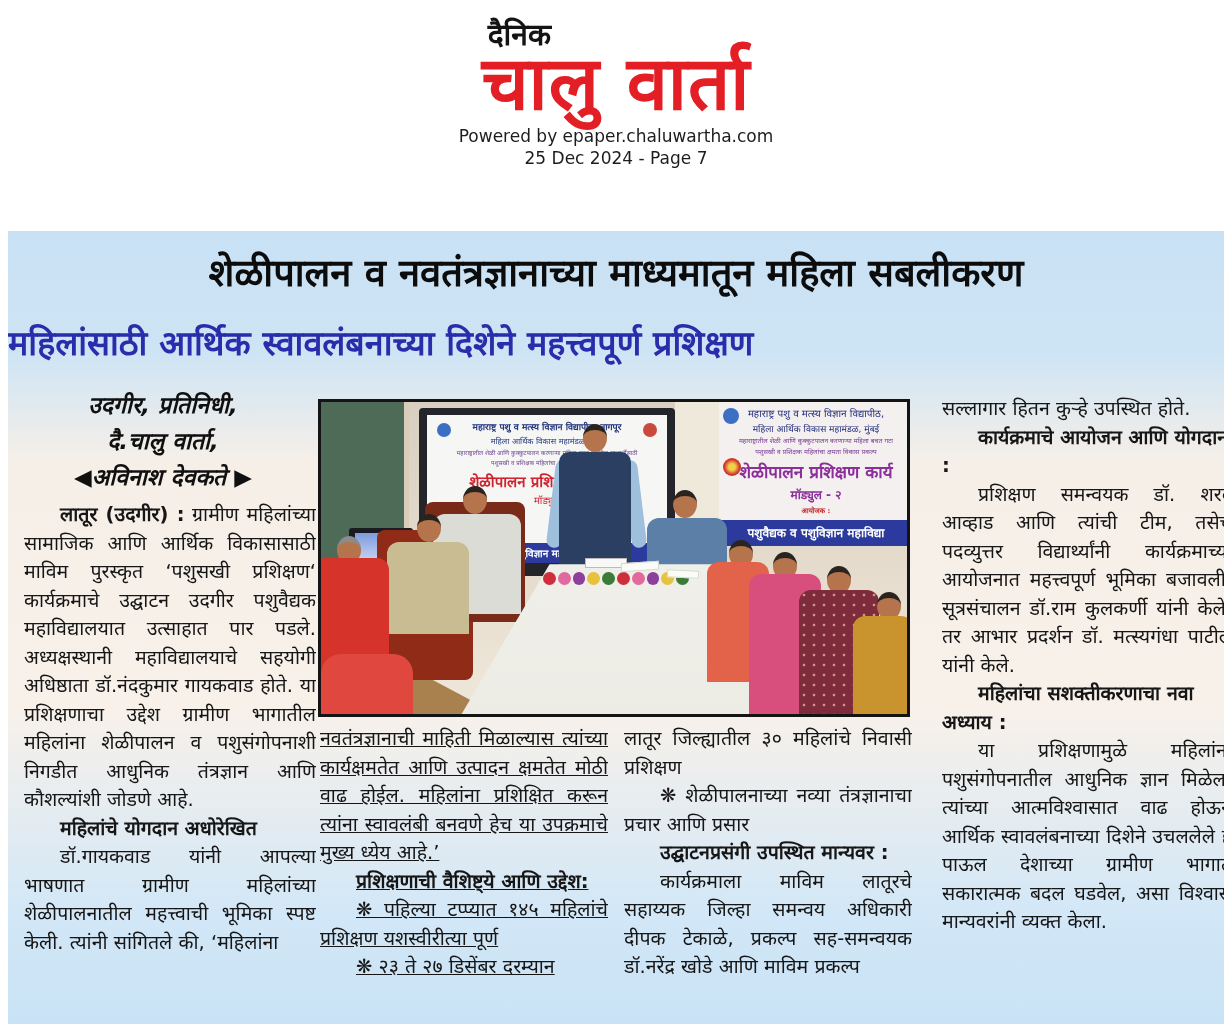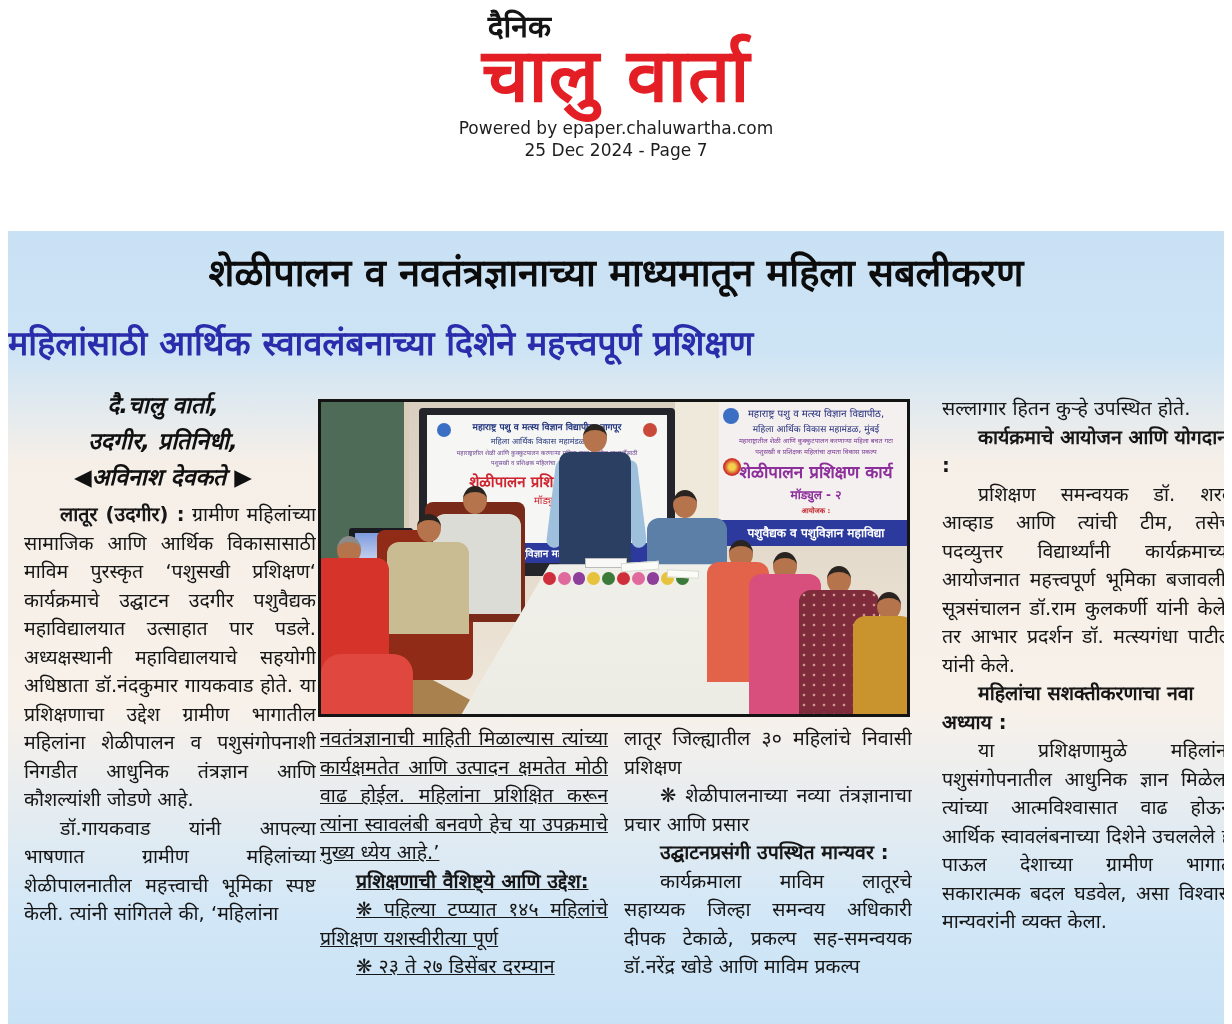--- a/index.html
+++ b/index.html
@@ -1,19 +1,19 @@
 <!DOCTYPE html>
 <html><head>
 <meta charset="utf-8">
 <style>
   html,body{margin:0;padding:0;background:#ffffff;}
   .page{position:relative;width:1232px;height:1024px;background:#ffffff;overflow:hidden;
         font-family:"DejaVu Sans",sans-serif;}
   
-  .masthead{position:absolute;top:4px;left:0;width:1232px;text-align:center;}
+  .masthead{position:absolute;top:12px;left:0;width:1232px;text-align:center;}
   .mast-inner{display:inline-block;text-align:left;margin-top:8px;line-height:1;}
   .mast-tagline{font-size:30px;font-weight:bold;color:#141414;margin-left:6px;}
   .mast-title{font-size:74px;font-weight:bold;color:#e31e24;margin-top:-4px;letter-spacing:1px;}
   .mast-powered{font-size:17px;color:#1d1d1d;margin-top:6px;}
   .mast-datepage{font-size:17px;color:#1d1d1d;margin-top:2px;}
   
   .article{position:absolute;left:8px;top:215px;width:1216px;height:799px;overflow:hidden;
      border-bottom:3px solid #474747;box-sizing:border-box;
      background:linear-gradient(180deg,#c9e1f4 0%,#cde4f5 15%,#f6efe8 29%,#f8f1ea 60%,#d2e7f7 86%,#c8e2f5 100%);margin-top:16px;}
   .headline{margin:0;padding-top:14px;text-align:center;font-size:38px;font-weight:bold;
@@ -139,27 +139,28 @@
     <div class="mast-powered">Powered by epaper.chaluwartha.com</div>
     <div class="mast-datepage">25 Dec 2024 - Page 7</div>
   </header>
 
   <section class="article">
 
     <h1 class="headline">शेळीपालन व नवतंत्रज्ञानाच्या माध्यमातून महिला सबलीकरण</h1>
     <h2 class="subheadline">महिलांसाठी आर्थिक स्वावलंबनाच्या दिशेने महत्त्वपूर्ण प्रशिक्षण</h2>
 
     <div class="byline">
+      <div>उदगीर, प्रतिनिधी,</div>
       <div>दै.चालु वार्ता,</div>
-      <div>उदगीर, प्रतिनिधी,</div>
       <div>◀अविनाश देवकते ▶</div>
     </div>
 
     <div class="col col1">
       <p><strong>लातूर (उदगीर) :</strong><span> ग्रामीण महिलांच्या सामाजिक आणि आर्थिक विकासासाठी माविम पुरस्कृत ‘पशुसखी प्रशिक्षण‘ कार्यक्रमाचे उद्घाटन उदगीर पशुवैद्यक महाविद्यालयात उत्साहात पार पडले. अध्यक्षस्थानी महाविद्यालयाचे सहयोगी अधिष्ठाता डॉ.नंदकुमार गायकवाड होते. या प्रशिक्षणाचा उद्देश ग्रामीण भागातील महिलांना शेळीपालन व पशुसंगोपनाशी निगडीत आधुनिक तंत्रज्ञान आणि कौशल्यांशी जोडणे आहे.</span></p>
+      <p class="subhead">महिलांचे योगदान अधोरेखित</p>
       <p>डॉ.गायकवाड यांनी आपल्या भाषणात ग्रामीण महिलांच्या शेळीपालनातील महत्त्वाची भूमिका स्पष्ट केली. त्यांनी सांगितले की, ‘महिलांना</p>
     </div>
 
     <figure class="photo">
       <div class="scene">
         <div class="chalkboard"></div>
         <div class="sidetable"></div>
         <div class="laptop-base"></div>
         <div class="laptop-screen"></div>
         <div class="pillar"></div>

